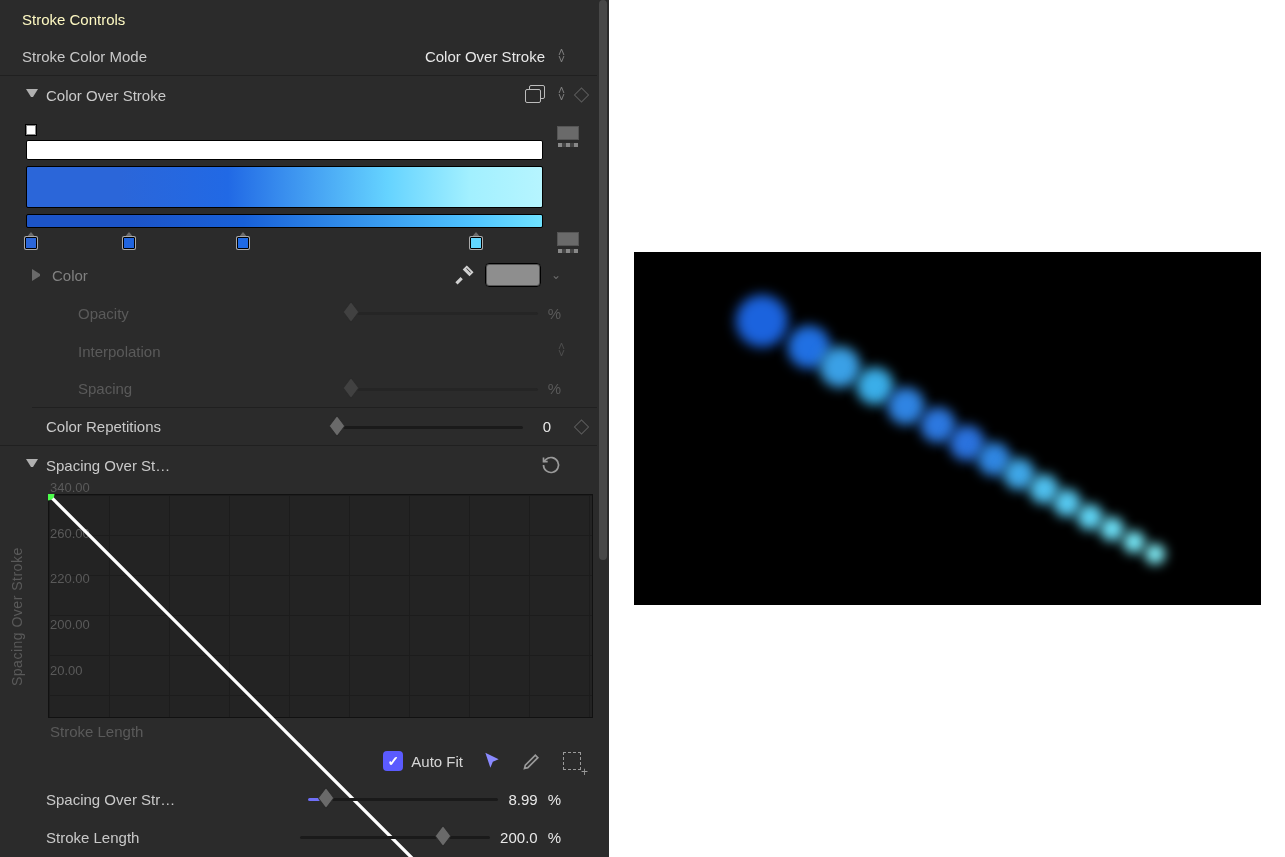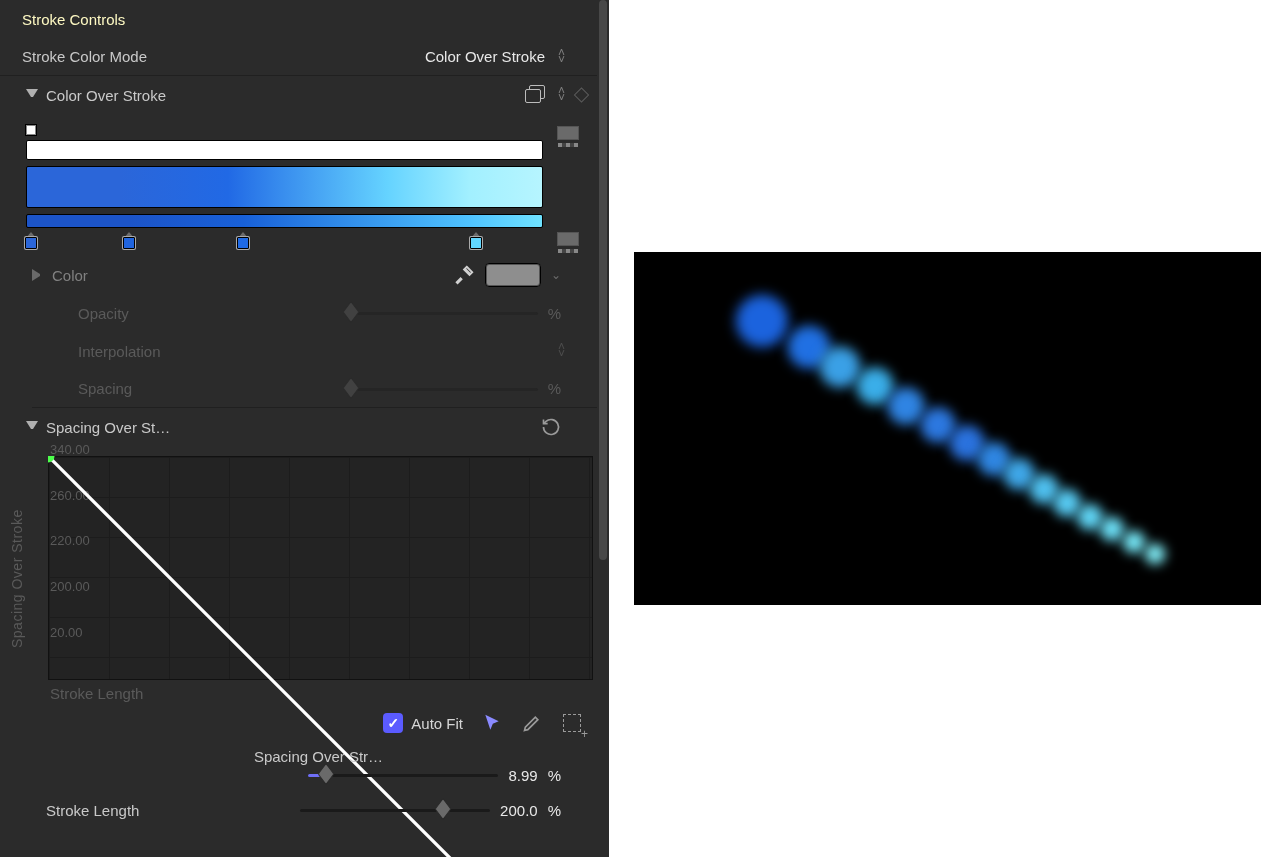--- a/index.html
+++ b/index.html
@@ -241,20 +241,31 @@
       <span class="label">Spacing</span>
       <div class="value-area">
         <div class="slider" style="opacity:.35;">
           <div class="track"></div>
             <div class="thumb" style="left:2%;"></div>
         </div>
         <span>%</span>
       </div>
     </div>
 
+    <div class="row border-b" style="padding-left:46px;">
+      <span class="label">Color Repetitions</span>
+      <div class="value-area">
+        <div class="slider">
+          <div class="track"></div>
+            <div class="thumb" style="left:2%;"></div>
+        </div>
+        <span class="value-text" style="min-width:28px; text-align:center;">0</span>
+      </div>
+      <span class="diamond"></span>
+    </div>
 
     <div class="row" style="padding-left:26px;align-items:center;">
       <span class="disclose tri-down"></span>
       <span class="label">Spacing Over St…</span>
       <div class="value-area">
         <span class="reset-icon">
           <svg width="20" height="20" viewBox="0 0 24 24" fill="none" stroke="#9a9a9a" stroke-width="2">
             <path d="M3 12a9 9 0 1 0 3-6.7L3 8"></path>
               <path d="M3 3v5h5"></path>
           </svg>
@@ -295,21 +306,21 @@
       <div class="tool-icon">
         <svg width="20" height="20" viewBox="0 0 24 24" fill="none" stroke="#9a9a9a" stroke-width="2">
             <path d="M3 21l4-1 12-12-3-3L4 17z"></path>
           </svg>
       </div>
       <div class="tool-icon">
           <div class="marquee"></div>
         </div>
     </div>
 
-    <div class="row" style="padding-left:46px;flex-direction:column;">
+    <div class="row" style="padding-left:46px;">
       <span class="label">Spacing Over Str…</span>
       <div class="value-area">
         <div class="slider">
           <div class="track"></div>
           <div class="fill" id="spacingFill" style="width: 8.99%;"></div>
           <div class="thumb" id="spacingThumb" style="left: 8.99%;"></div>
         </div>
         <span class="value-text">8.99</span>
         <span class="value-text">%</span>
       </div>

